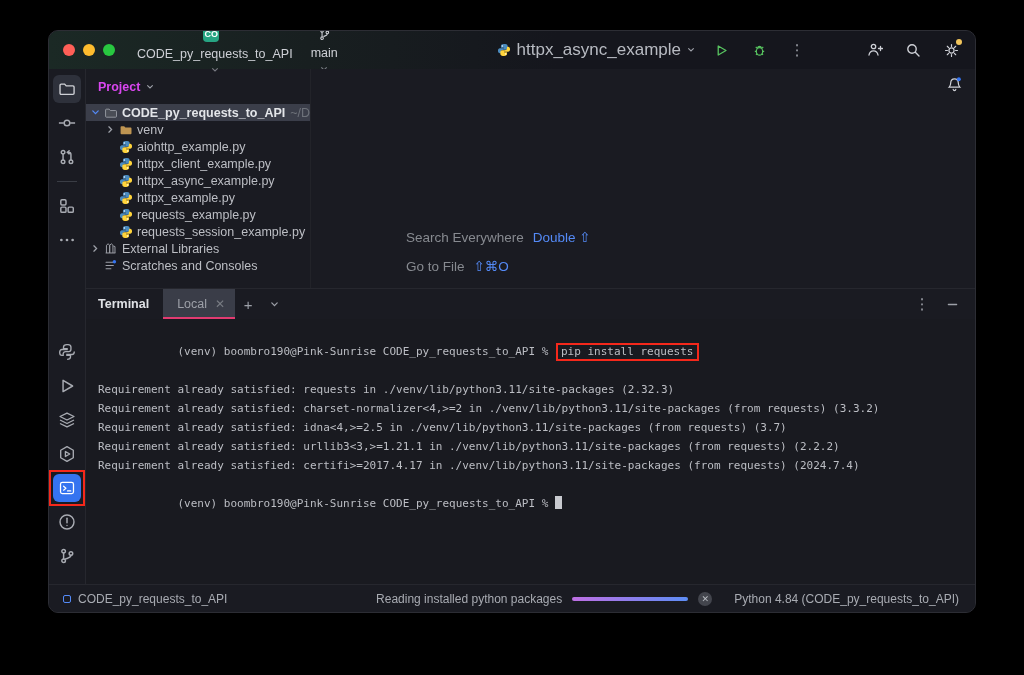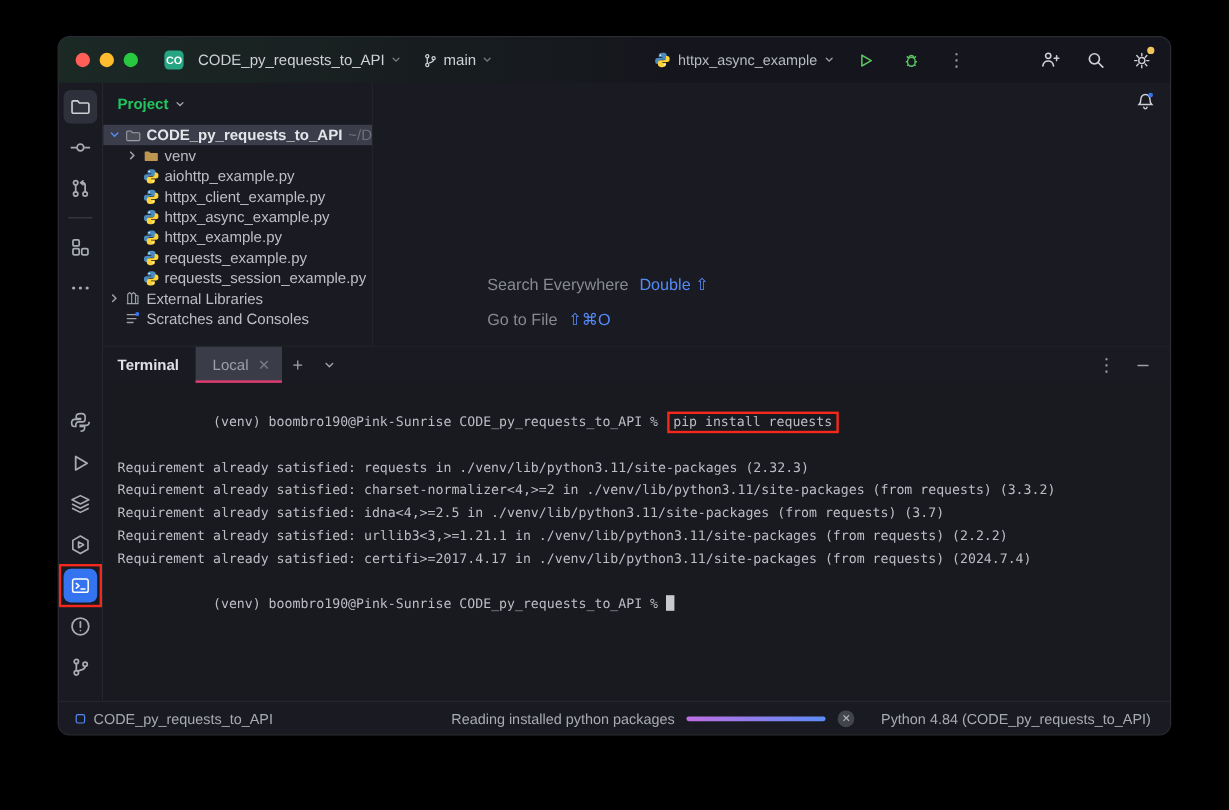--- a/index.html
+++ b/index.html
@@ -13,24 +13,24 @@
   .titlebar { height:38px; flex:0 0 38px; display:flex; align-items:center;
               background:linear-gradient(90deg,#1b2925 0%,#181f20 28%,#15161d 55%,#15161d 100%);
               padding:0 12px 0 14px; }
   .traffic { display:flex; gap:8px; margin-right:22px; }
   .tl { width:12px; height:12px; border-radius:50%; }
   .tl.red{background:#ff5f57}.tl.yel{background:#febc2e}.tl.grn{background:#28c840}
   .proj-badge { width:16px; height:16px; border-radius:4px; background:#27a583;
                 color:#fff; font-size:9px; font-weight:bold; display:flex;
                 align-items:center; justify-content:center; margin-right:7px; }
   .tb-widget { display:flex; align-items:center; gap:5px; color:#ced0d6;
-               font-size:12.5px; margin-right:18px; }
+               font-size:12.5px; margin-right:18px;flex-direction:column; }
   .tb-widget .chev { opacity:.7; }
   .tb-right { margin-left:auto; display:flex; align-items:center; gap:14px; }
-  .runcfg { display:flex; align-items:center; gap:6px; color:#b8bbc2; font-size:12px; }
+  .runcfg { display:flex; align-items:center; gap:6px; color:#b8bbc2; font-size:17px; }
   .icon-btn { display:flex; align-items:center; justify-content:center;
               width:24px; height:24px; position:relative; }
   .kebab { color:#9da0a8; font-size:15px; letter-spacing:0; }
   .gear-dot { position:absolute; right:1px; top:1px; width:6px; height:6px;
               border-radius:50%; background:#f2c55c; }
   .tb-gap { width:26px; }
 
   
   .main { flex:1; display:flex; min-height:0; }
   .stripe { width:37px; flex:0 0 37px; border-right:1px solid #26272e;
@@ -46,21 +46,21 @@
   .ann-box { position:absolute; border:2px solid #f5281b; pointer-events:none; }
   .ann-box.stripe-ann { left:-4px; top:-4px; right:-4px; bottom:-4px; }
 
   .content { flex:1; display:flex; flex-direction:column; min-width:0; }
   .upper { height:219px; flex:0 0 219px; display:flex; }
 
   
   .project-panel { width:225px; flex:0 0 225px; border-right:1px solid #222329;
                    padding-top:8px; overflow:hidden; }
   .pp-header { display:flex; align-items:center; gap:6px; padding:0 0 0 12px;
-               height:20px; color:#22c55e; font-size:12.5px; font-weight:bold; }
+               height:20px; color:#d946ef; font-size:12.5px; font-weight:bold; }
   .tree { margin-top:7px; }
   .tree-row { height:17px; display:flex; align-items:center; font-size:12.5px;
               color:#bcbec4; white-space:nowrap; overflow:hidden; }
   .tree-row.selected { background:#3b3e4a; }
   .tree-row .chev { width:14px; display:flex; justify-content:center; flex:0 0 14px; }
   .tree-row .ticon { width:17px; display:flex; justify-content:center; flex:0 0 17px; }
   .tree-row .tlabel { margin-left:3px; }
   .tree-row .tlabel.bold { font-weight:bold; color:#e3e5e9; }
   .tree-row .tpath { margin-left:5px; color:#6e727a; }
 

